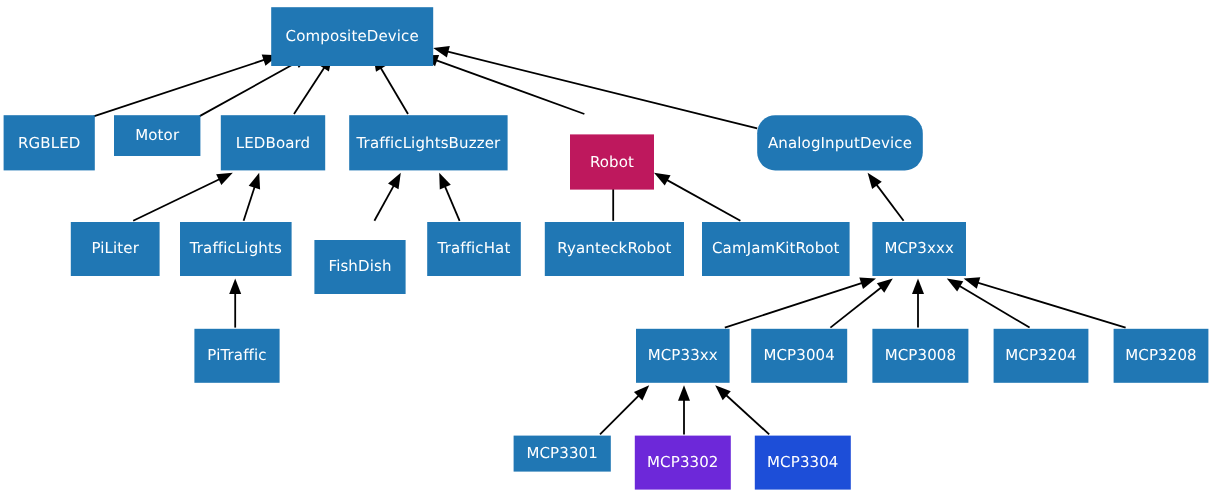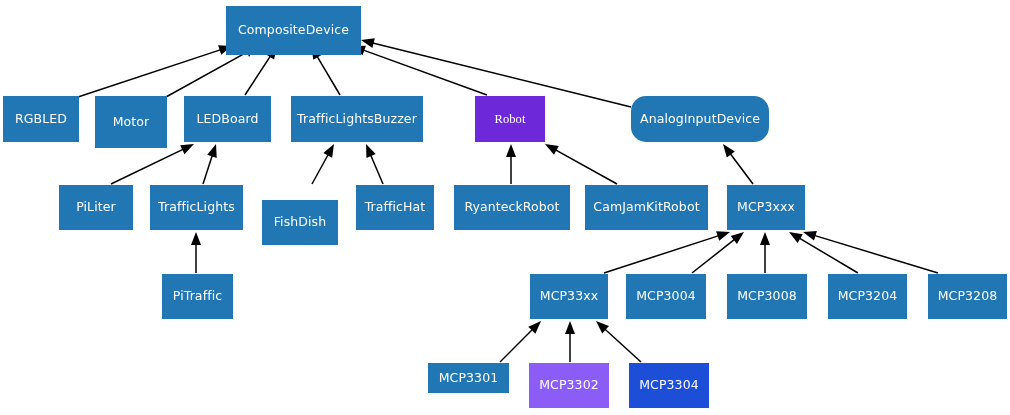--- a/index.html
+++ b/index.html
@@ -138,30 +138,30 @@
         <line x1="641" y1="362" x2="603.3919633727479" y2="327.7348999618371" stroke="#000000" stroke-width="1.5"></line>
         <polygon points="596,321 608.9770023654909,326.05938826401416 602.2421024036538,333.4513516367622" fill="#000000"></polygon>
       </g>
     </svg>
 <div class="node" style="left: 226px; top: 6px; width: 135px; height: 49px; background: rgb(32, 119, 180); color: rgb(255, 255, 255);">
       <span class="node-label">CompositeDevice</span>
     </div>
     <div class="node" style="left: 3px; top: 96px; width: 76px; height: 46px; background: rgb(32, 119, 180); color: rgb(255, 255, 255);">
       <span class="node-label">RGBLED</span>
     </div>
-    <div class="node" style="left: 95px; top: 96px; width: 72px; height: 52px; background: rgb(32, 119, 180); color: rgb(255, 255, 255);">
+    <div class="node" style="left: 95px; top: 96px; width: 72px; height: 34px; background: rgb(32, 119, 180); color: rgb(255, 255, 255);">
       <span class="node-label">Motor</span>
     </div>
     <div class="node" style="left: 184px; top: 96px; width: 87px; height: 46px; background: rgb(32, 119, 180); color: rgb(255, 255, 255);">
       <span class="node-label">LEDBoard</span>
     </div>
     <div class="node" style="left: 291px; top: 96px; width: 132px; height: 46px; background: rgb(32, 119, 180); color: rgb(255, 255, 255);">
       <span class="node-label">TrafficLightsBuzzer</span>
     </div>
-    <div class="node" style="left: 475px; top: 96px; width: 70px; height: 46px; background: #6d28d9; color: rgb(255, 255, 255); font-family: Liberation Serif, serif;">
+    <div class="node" style="left: 475px; top: 112px; width: 70px; height: 46px; background: #be185d; color: rgb(255, 255, 255);">
       <span class="node-label">Robot</span>
     </div>
     <div class="node" style="left: 631px; top: 96px; width: 138px; height: 46px; background: rgb(32, 119, 180); color: rgb(255, 255, 255); border-radius: 15px;">
       <span class="node-label">AnalogInputDevice</span>
     </div>
     <div class="node" style="left: 59px; top: 185px; width: 74px; height: 45px; background: rgb(32, 119, 180); color: rgb(255, 255, 255);">
       <span class="node-label">PiLiter</span>
     </div>
     <div class="node" style="left: 150px; top: 185px; width: 93px; height: 45px; background: rgb(32, 119, 180); color: rgb(255, 255, 255);">
       <span class="node-label">TrafficLights</span>
@@ -195,19 +195,19 @@
     </div>
     <div class="node" style="left: 828px; top: 274px; width: 79px; height: 45px; background: rgb(32, 119, 180); color: rgb(255, 255, 255);">
       <span class="node-label">MCP3204</span>
     </div>
     <div class="node" style="left: 928px; top: 274px; width: 79px; height: 45px; background: rgb(32, 119, 180); color: rgb(255, 255, 255);">
       <span class="node-label">MCP3208</span>
     </div>
     <div class="node" style="left: 428px; top: 363px; width: 81px; height: 30px; background: rgb(32, 119, 180); color: rgb(255, 255, 255);">
       <span class="node-label">MCP3301</span>
     </div>
-    <div class="node" style="left: 529px; top: 363px; width: 80px; height: 45px; background: #8b5cf6; color: rgb(255, 255, 255); justify-content: center;">
+    <div class="node" style="left: 529px; top: 363px; width: 80px; height: 45px; background: #6d28d9; color: rgb(255, 255, 255); justify-content: center;">
       <span class="node-label">MCP3302</span>
     </div>
     <div class="node" style="left: 629px; top: 363px; width: 80px; height: 45px; background: #1d4ed8; color: rgb(255, 255, 255);">
       <span class="node-label">MCP3304</span>
     </div>
   </div>
 
 </body></html>

